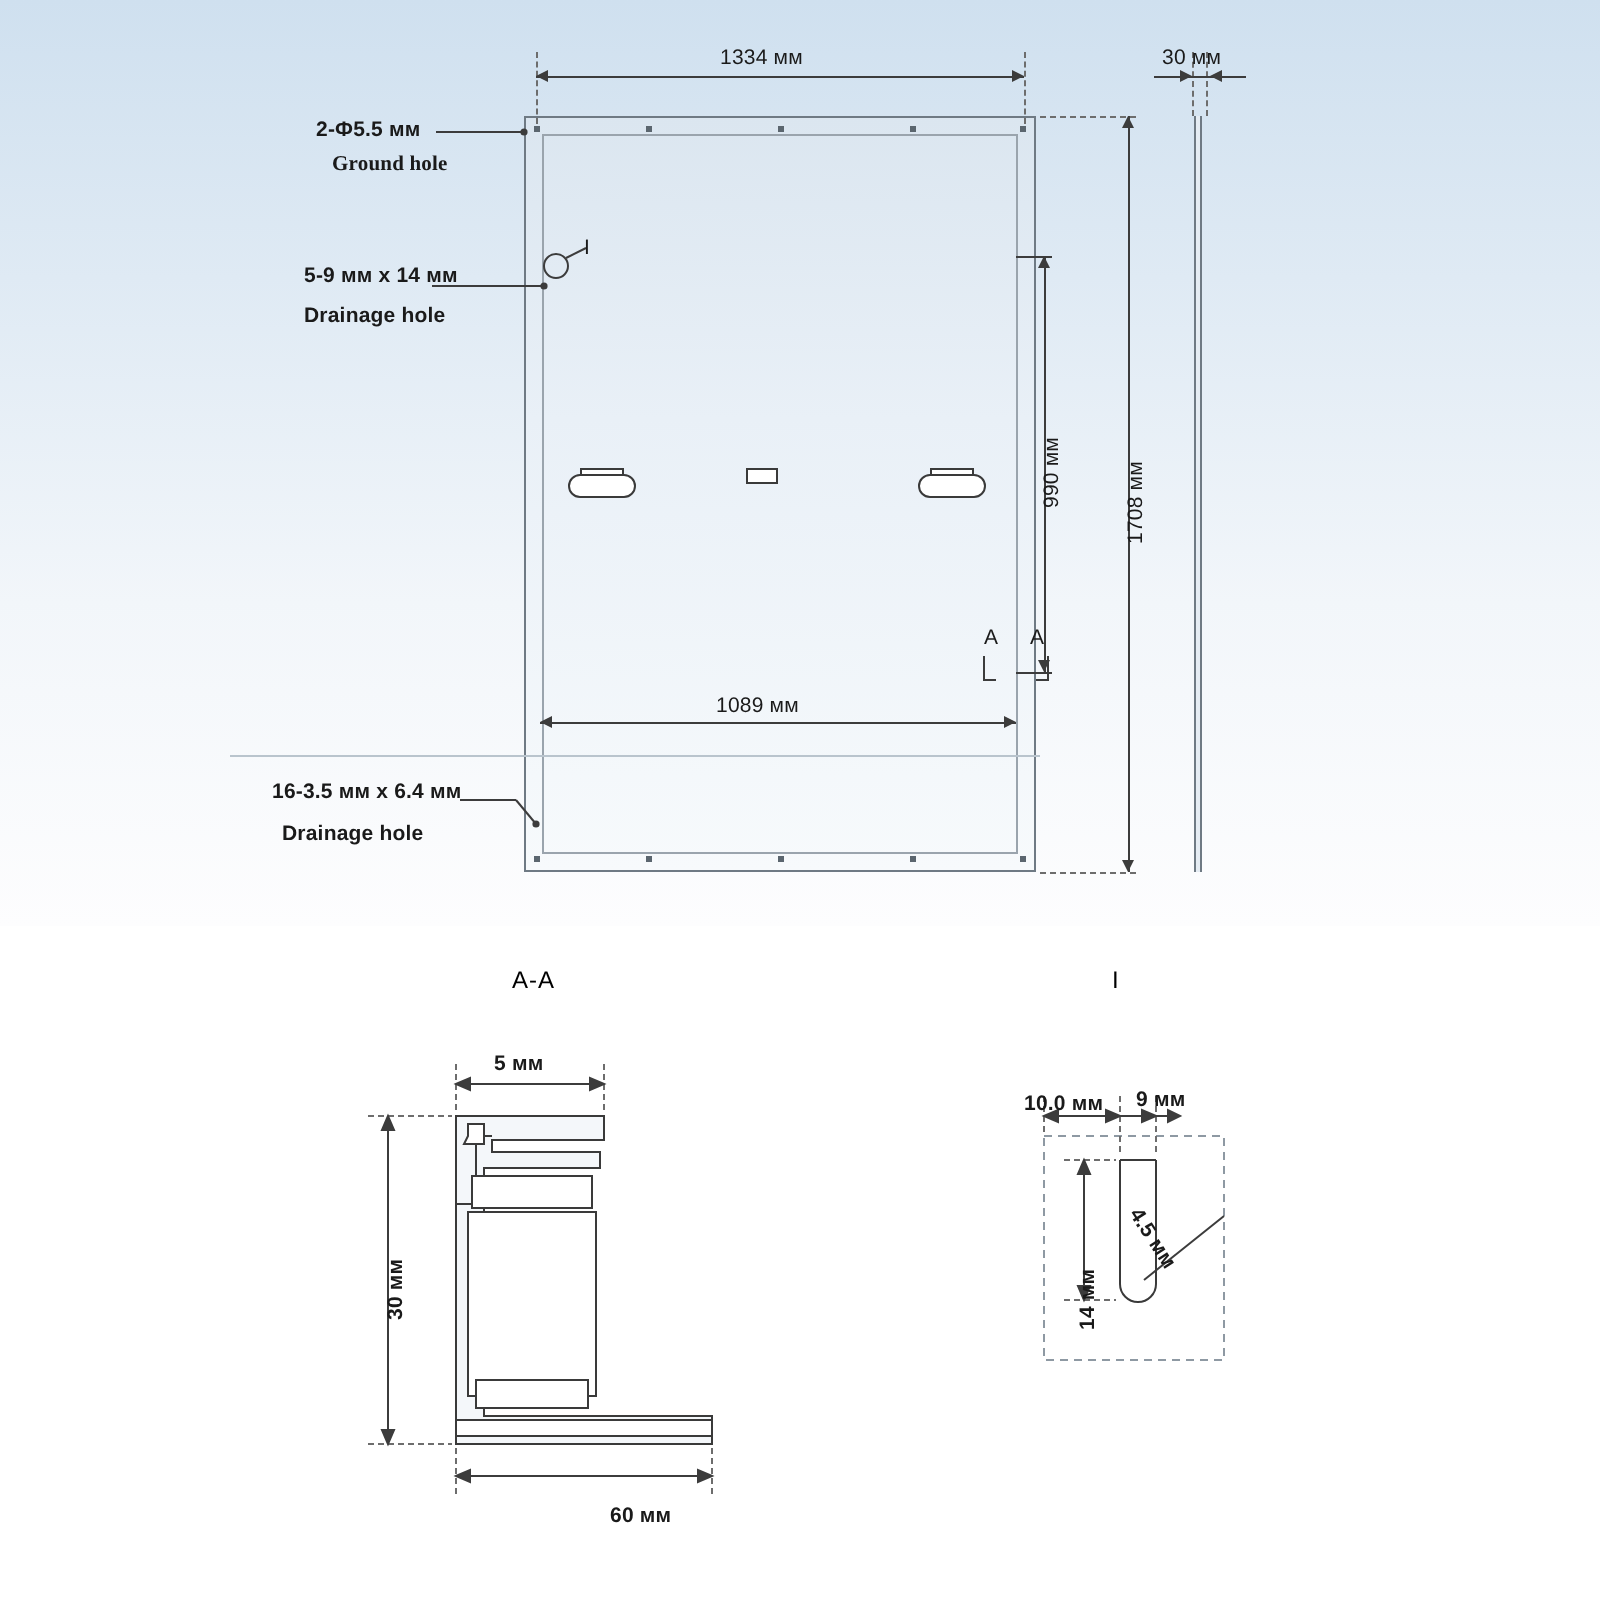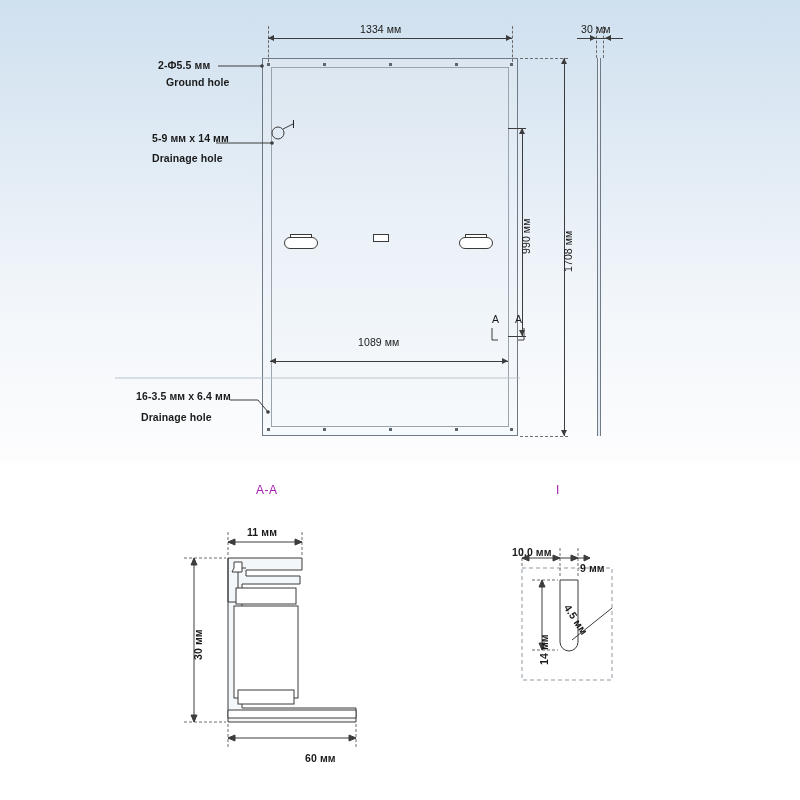--- a/index.html
+++ b/index.html
@@ -113,21 +113,21 @@
   }
   .arrow.left  { border-top: 3px solid transparent; border-bottom: 3px solid transparent; border-right: 6px solid #3c3c3c; }
   .arrow.right { border-top: 3px solid transparent; border-bottom: 3px solid transparent; border-left: 6px solid #3c3c3c; }
   .arrow.up    { border-left: 3px solid transparent; border-right: 3px solid transparent; border-bottom: 6px solid #3c3c3c; }
   .arrow.down  { border-left: 3px solid transparent; border-right: 3px solid transparent; border-top: 6px solid #3c3c3c; }
 
   
   .sect-title {
     position: absolute;
     font-size: 12px;
-    color: #a21caf;
+    color: #000000;
     font-weight: normal;
     letter-spacing: 0.5px;
   }
 
   
   #profile-svg, #detail-svg, #front-svg { position: absolute; }
 
   svg { overflow: visible; }
 </style>
 </head>
@@ -184,21 +184,21 @@
     <div class="dim-v" style="left:522px; top:128px; height:208px;"></div>
     <div class="dim-h" style="left:508px; top:128px; width:18px;"></div>
     <div class="dim-h" style="left:508px; top:336px; width:18px;"></div>
     <div class="arrow up" style="left:519px; top:128px;"></div>
     <div class="arrow down" style="left:519px; top:330px;"></div>
     <div class="lbl vert" style="left:520px; top:254px;">990 мм</div>
 
     <div class="dim-h" style="left:270px; top:361px; width:238px;"></div>
     <div class="arrow left" style="left:270px; top:358px;"></div>
     <div class="arrow right" style="left:502px; top:358px;"></div>
-    <div class="lbl" style="left:358px; top:336px;">1089 мм</div>
+    <div class="lbl" style="left:358px; top:347px;">1089 мм</div>
 
     <div class="lbl" style="left:492px; top:313px;">A</div>
     <div class="lbl" style="left:515px; top:313px;">A</div>
     <svg id="front-svg" style="left:0; top:0;" width="800" height="463">
 
       <polyline points="492,328 492,340 498,340" fill="none" stroke="#3c3c3c" stroke-width="1"></polyline>
       <polyline points="524,328 524,340 518,340" fill="none" stroke="#3c3c3c" stroke-width="1"></polyline>
 
       <circle cx="278" cy="133" r="6" fill="none" stroke="#3c3c3c" stroke-width="1"></circle>
       <line x1="283" y1="129" x2="293" y2="124" stroke="#3c3c3c" stroke-width="1"></line>
@@ -210,21 +210,21 @@
       <circle cx="272" cy="143" r="1.8" fill="#3c3c3c"></circle>
 
       <line x1="230" y1="400" x2="258" y2="400" stroke="#3c3c3c" stroke-width="1"></line>
       <line x1="258" y1="400" x2="268" y2="412" stroke="#3c3c3c" stroke-width="1"></line>
       <circle cx="268" cy="412" r="1.8" fill="#3c3c3c"></circle>
 
       <line x1="115" y1="378" x2="520" y2="378" stroke="#b9c4cd" stroke-width="1"></line>
     </svg>
 
     <div class="lbl bold" style="left:158px; top:59px;">2-Ф5.5 мм</div>
-    <div class="lbl bold" style="left:166px; top:76px;">Ground hole</div>
+    <div class="lbl bold" style="left:166px; top:76px;font-family:Liberation Serif, serif;">Ground hole</div>
 
     <div class="lbl bold" style="left:152px; top:132px;">5-9 мм x 14 мм</div>
     <div class="lbl bold" style="left:152px; top:152px;">Drainage hole</div>
 
     <div class="lbl bold" style="left:136px; top:390px;">16-3.5 мм x 6.4 мм</div>
     <div class="lbl bold" style="left:141px; top:411px;">Drainage hole</div>
 
     <div class="lbl" style="left:292px; top:118px;">I</div>
   </div>
 
@@ -265,21 +265,21 @@
 
     <g stroke="#3c3c3c" stroke-width="1">
       <line x1="78" y1="214" x2="78" y2="238" stroke-dasharray="3,2" stroke="#6d6d6d"></line>
       <line x1="206" y1="214" x2="206" y2="238" stroke-dasharray="3,2" stroke="#6d6d6d"></line>
       <line x1="78" y1="228" x2="206" y2="228"></line>
       <polygon points="78,228 85,225 85,231" fill="#3c3c3c"></polygon>
       <polygon points="206,228 199,225 199,231" fill="#3c3c3c"></polygon>
     </g>
   </svg>
 
-  <div class="lbl bold" style="left:247px; top:526px;">11 мм</div>
+  <div class="lbl bold" style="left:247px; top:526px;">5 мм</div>
   <div class="lbl bold vert" style="left:192px; top:660px;">30 мм</div>
   <div class="lbl bold" style="left:305px; top:752px;">60 мм</div>
 
   <svg id="detail-svg" style="left:480px; top:540px;" width="260" height="200">
 
     <rect x="42" y="28" width="90" height="112" fill="none" stroke="#8e99a3" stroke-width="1" stroke-dasharray="4,3"></rect>
 
     <path d="M 80,40 L 80,102 A 9,9 0 0 0 98,102 L 98,40" fill="#ffffff" stroke="#3a3a3a" stroke-width="1"></path>
     <line x1="80" y1="40" x2="98" y2="40" stroke="#3a3a3a" stroke-width="1"></line>
 
@@ -305,17 +305,17 @@
       <polygon points="62,40 59,47 65,47" fill="#3c3c3c"></polygon>
       <polygon points="62,110 59,103 65,103" fill="#3c3c3c"></polygon>
     </g>
 
     <g stroke="#3c3c3c" stroke-width="1">
       <line x1="92" y1="100" x2="132" y2="68"></line>
     </g>
   </svg>
 
   <div class="lbl bold" style="left:512px; top:546px;">10.0 мм</div>
-  <div class="lbl bold" style="left:568px; top:562px;margin-left:12px;">9 мм</div>
+  <div class="lbl bold" style="left:568px; top:544px;">9 мм</div>
   <div class="lbl bold vert" style="left:538px; top:665px;">14 мм</div>
   <div class="lbl bold" style="left:572px; top:602px; transform-origin:0 0; transform: rotate(57deg);">4.5 мм</div>
 
 </div>
 
 </body></html>

